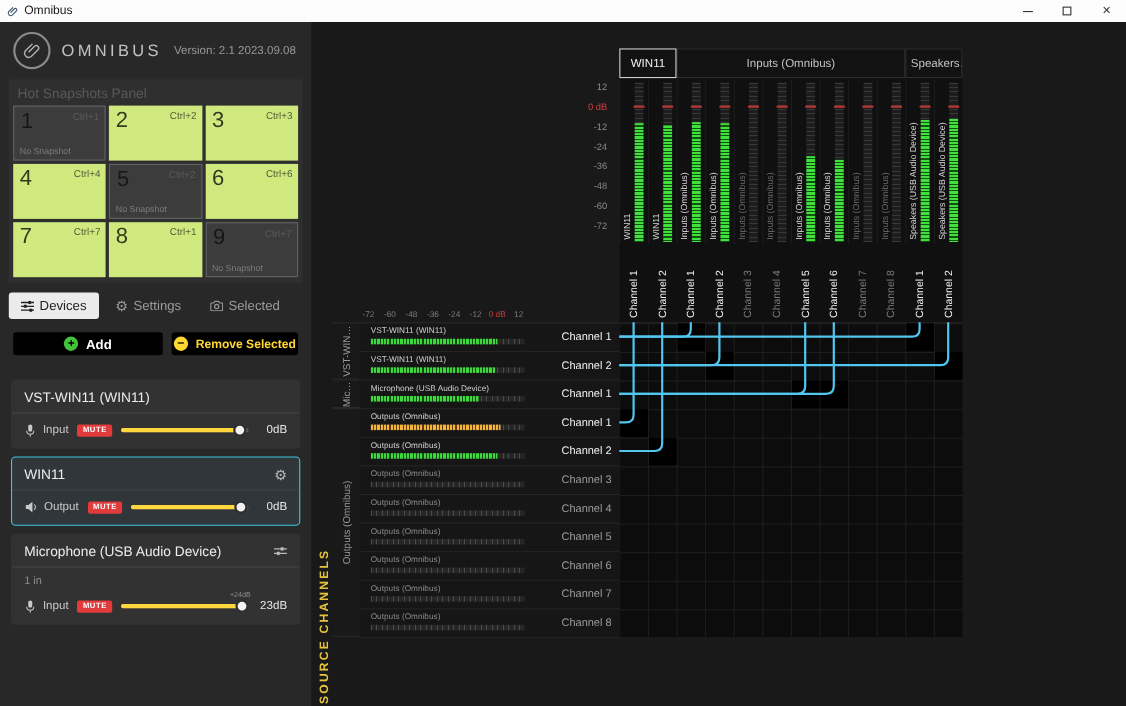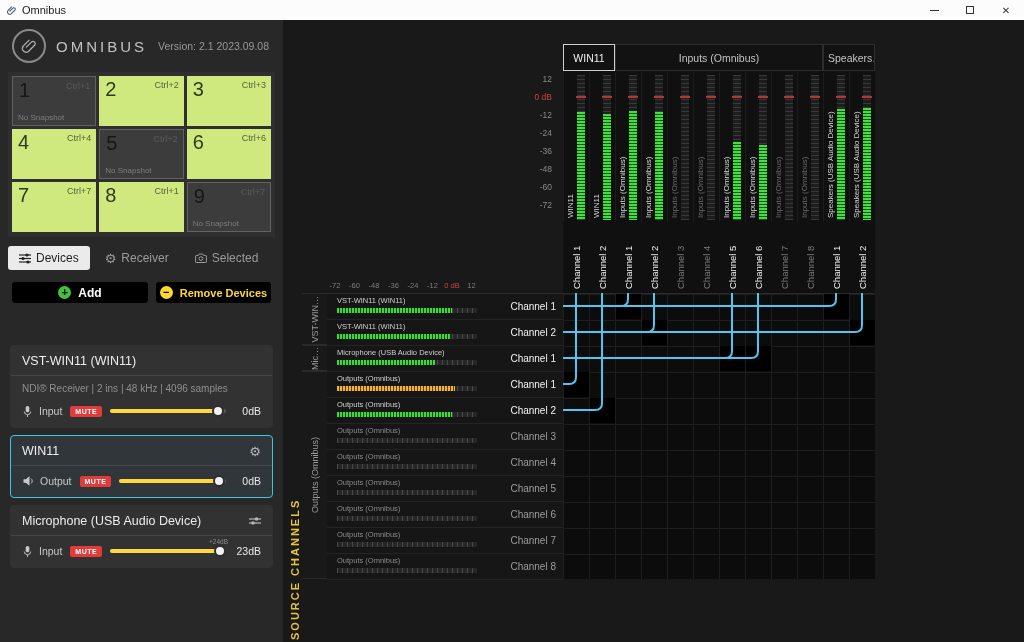--- a/index.html
+++ b/index.html
@@ -134,20 +134,21 @@
       <span class="logo">
         <svg width="18" height="18" viewBox="0 0 24 24">
             <path d="M8.5 13.5l7-7a3 3 0 0 1 4.2 4.2l-8.5 8.5a5 5 0 0 1-7-7l8-8" fill="none" stroke="currentColor" stroke-width="1.7" stroke-linecap="round"></path>
           </svg>
       </span>
       <span class="brand">OMNIBUS</span>
       <span class="version">Version: 2.1 2023.09.08</span>
     </div>
 
     <div class="snapshots-panel">
+      <div class="snapshots-title">Hot Snapshots Panel</div>
       <div class="snapshots-grid" id="snapshots-grid">
           <div class="snap off">
             <span class="snum">1</span>
             <span class="skey">Ctrl+1</span>
             <span class="sempty">No Snapshot</span>
           </div>
           <div class="snap on">
             <span class="snum">2</span>
             <span class="skey">Ctrl+2</span>
           </div>
@@ -197,51 +198,50 @@
               <circle cx="4" cy="5.5" r="1.6" fill="currentColor"></circle>
               <circle cx="9" cy="9" r="1.6" fill="currentColor"></circle>
             </svg>
           </span>
           <span>Devices</span>
         </div>
         <div class="tab">
           <span class="ti">
             <span style="font-size:13px;line-height:1">⚙</span>
           </span>
-          <span>Receiver</span>
+          <span>Settings</span>
         </div>
         <div class="tab">
           <span class="ti">
             <svg width="12" height="10" viewBox="0 0 12 10">
               <path d="M1.2 2.5h2l1-1.5h3.6l1 1.5h2a.6.6 0 0 1 .6.6v5.8a.6.6 0 0 1-.6.6H1.2a.6.6 0 0 1-.6-.6V3.1a.6.6 0 0 1 .6-.6z" fill="none" stroke="currentColor"></path>
               <circle cx="6" cy="5.6" r="1.9" fill="none" stroke="currentColor"></circle>
             </svg>
           </span>
           <span>Selected</span>
         </div>
       </div>
 
     <div class="actions-row">
       <button class="abtn btn-add">
         <span class="circ green">+</span>
         <span>Add</span>
       </button>
       <button class="abtn btn-remove">
         <span class="circ yellow">−</span>
-        <span>Remove Devices</span>
+        <span>Remove Selected</span>
       </button>
     </div>
 
     <div id="device-list">
         <div class="card">
           <div class="card-head">
             <span class="card-title">VST-WIN11 (WIN11)</span>
           </div>
           <div class="card-div"></div>
-          <div class="card-sub">NDI® Receiver | 2 ins | 48 kHz | 4096 samples</div>
           <div class="card-ctrl">
             <span class="io-ico">
               <svg width="11" height="13" viewBox="0 0 12 13">
                 <rect x="4" y="0.5" width="4" height="7" rx="2" fill="currentColor"></rect>
                 <path d="M2.5 6.5a3.5 3.5 0 0 0 7 0" fill="none" stroke="currentColor"></path>
                 <line x1="6" y1="10" x2="6" y2="12.5" stroke="currentColor"></line>
               </svg>
             </span>
             <span class="io-label">Input</span>
             <span class="mute">MUTE</span>
@@ -286,20 +286,21 @@
                 <g stroke="currentColor" stroke-width="1.2">
                   <line x1="0" y1="3" x2="12" y2="3"></line>
                   <line x1="0" y1="7" x2="12" y2="7"></line>
                 </g>
                 <circle cx="7.5" cy="3" r="1.7" fill="currentColor"></circle>
                 <circle cx="4" cy="7" r="1.7" fill="currentColor"></circle>
               </svg>
             </span>
           </div>
           <div class="card-div"></div>
+          <div class="card-sub">1 in</div>
           <div class="card-ctrl">
             <span class="io-ico">
               <svg width="11" height="13" viewBox="0 0 12 13">
                 <rect x="4" y="0.5" width="4" height="7" rx="2" fill="currentColor"></rect>
                 <path d="M2.5 6.5a3.5 3.5 0 0 0 7 0" fill="none" stroke="currentColor"></path>
                 <line x1="6" y1="10" x2="6" y2="12.5" stroke="currentColor"></line>
               </svg>
             </span>
             <span class="io-label">Input</span>
             <span class="mute">MUTE</span>

